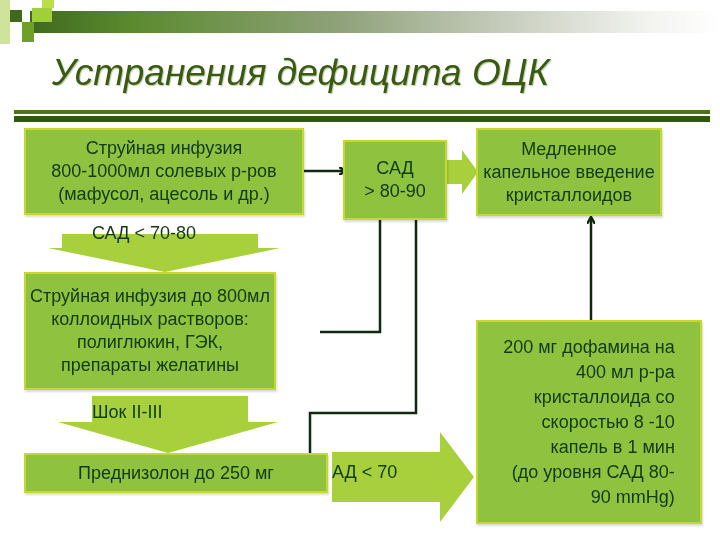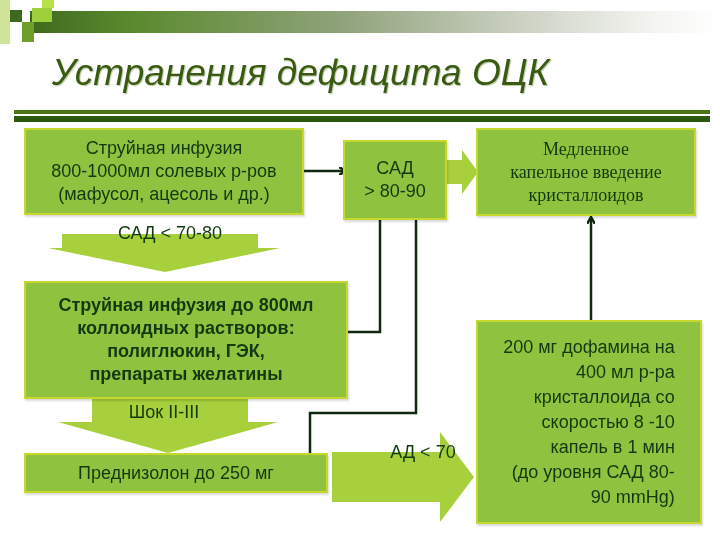--- a/index.html
+++ b/index.html
@@ -8,21 +8,21 @@
   .topbar { position:absolute; left:30px; top:11px; width:690px; height:22px;
             background:linear-gradient(90deg,#3f6a1e 0%,#5b8a2e 15%,#8fa27a 45%,#c9cfc0 70%,#f3f4f0 90%,#ffffff 100%); }
   .sq { position:absolute; }
   .title { position:absolute; left:52px; top:52px; font-size:37px; font-style:italic; color:#3a5a12;
            text-shadow:1px 1px 1px #b9c8a6; white-space:nowrap;text-align:right; }
   .rule1 { position:absolute; left:14px; top:110px; width:696px; height:4px; background:#4b7417; }
   .rule2 { position:absolute; left:14px; top:116px; width:696px; height:6px; background:#2e5a10; }
   .box { position:absolute; background:#8fc33f; border:2px solid #c6d82e; box-sizing:border-box;
          color:#123a10; text-align:center; display:flex; align-items:center; justify-content:center;
          font-size:18px; line-height:23px; box-shadow:1px 2px 2px rgba(0,0,0,0.15); }
-  .lbl { position:absolute; color:#123a10; font-size:18px; text-align:center; white-space:nowrap; }
+  .lbl { position:absolute; color:#123a10; font-size:18px; text-align:left; white-space:nowrap; }
   svg.lines { position:absolute; left:0; top:0; }
 </style>
 </head>
 <body>
 
 <div class="topbar"></div>
 <div class="sq" style="left:0;top:0;width:10px;height:44px;background:#cfe39a;"></div>
 <div class="sq" style="left:10px;top:10px;width:12px;height:12px;background:#3f6a1e;"></div>
 <div class="sq" style="left:32px;top:8px;width:20px;height:14px;background:#9fcf3a;"></div>
 <div class="sq" style="left:42px;top:0px;width:12px;height:8px;background:#b9e04a;"></div>
@@ -50,34 +50,34 @@
   <line x1="591" y1="320" x2="591" y2="218" stroke="#0f2a10" stroke-width="2.5" marker-end="url(#ah)"></line>
 </svg>
 
 <div class="box" style="left:24px;top:128px;width:280px;height:87px;white-space:pre-line;text-align:center;">Струйная инфузия
 800-1000мл солевых р-ров
 (мафусол, ацесоль и др.)</div>
 
 <div class="box" style="left:343px;top:140px;width:104px;height:80px;white-space:pre-line;">САД
 &gt; 80-90</div>
 
-<div class="box" style="left:476px;top:128px;width:220px;height:88px;white-space:pre-line;font-family:Liberation Serif, serif;">Медленное
+<div class="box" style="left:476px;top:128px;width:186px;height:88px;white-space:pre-line;">Медленное
 капельное введение
 кристаллоидов</div>
 
-<div class="box" style="left:24px;top:281px;width:324px;height:118px;white-space:pre-line;font-weight:bold;">Струйная инфузия до 800мл
+<div class="box" style="left:24px;top:272px;width:252px;height:118px;white-space:pre-line;">Струйная инфузия до 800мл
 коллоидных растворов:
 полиглюкин, ГЭК,
 препараты желатины</div>
 
 <div class="box" style="left:24px;top:453px;width:304px;height:40px;white-space:pre-line;">Преднизолон до 250 мг</div>
 
 <div class="box" style="left:476px;top:320px;width:226px;height:204px;white-space:pre-line;font-size:18px;line-height:25px;text-align:right;">200 мг дофамина на
 400 мл р-ра
 кристаллоида со
 скоростью 8 -10
 капель в 1 мин
 (до уровня САД 80-
 90 mmHg)</div>
 
 <div class="lbl" style="left:92px;top:223px;width:156px;">САД &lt; 70-80</div>
 <div class="lbl" style="left:92px;top:402px;width:144px;">Шок II-III</div>
-<div class="lbl" style="left:332px;top:442px;width:108px;padding-left:37px;">АД &lt; 70</div>
+<div class="lbl" style="left:332px;top:462px;width:108px;">АД &lt; 70</div>
 
 </body></html>

